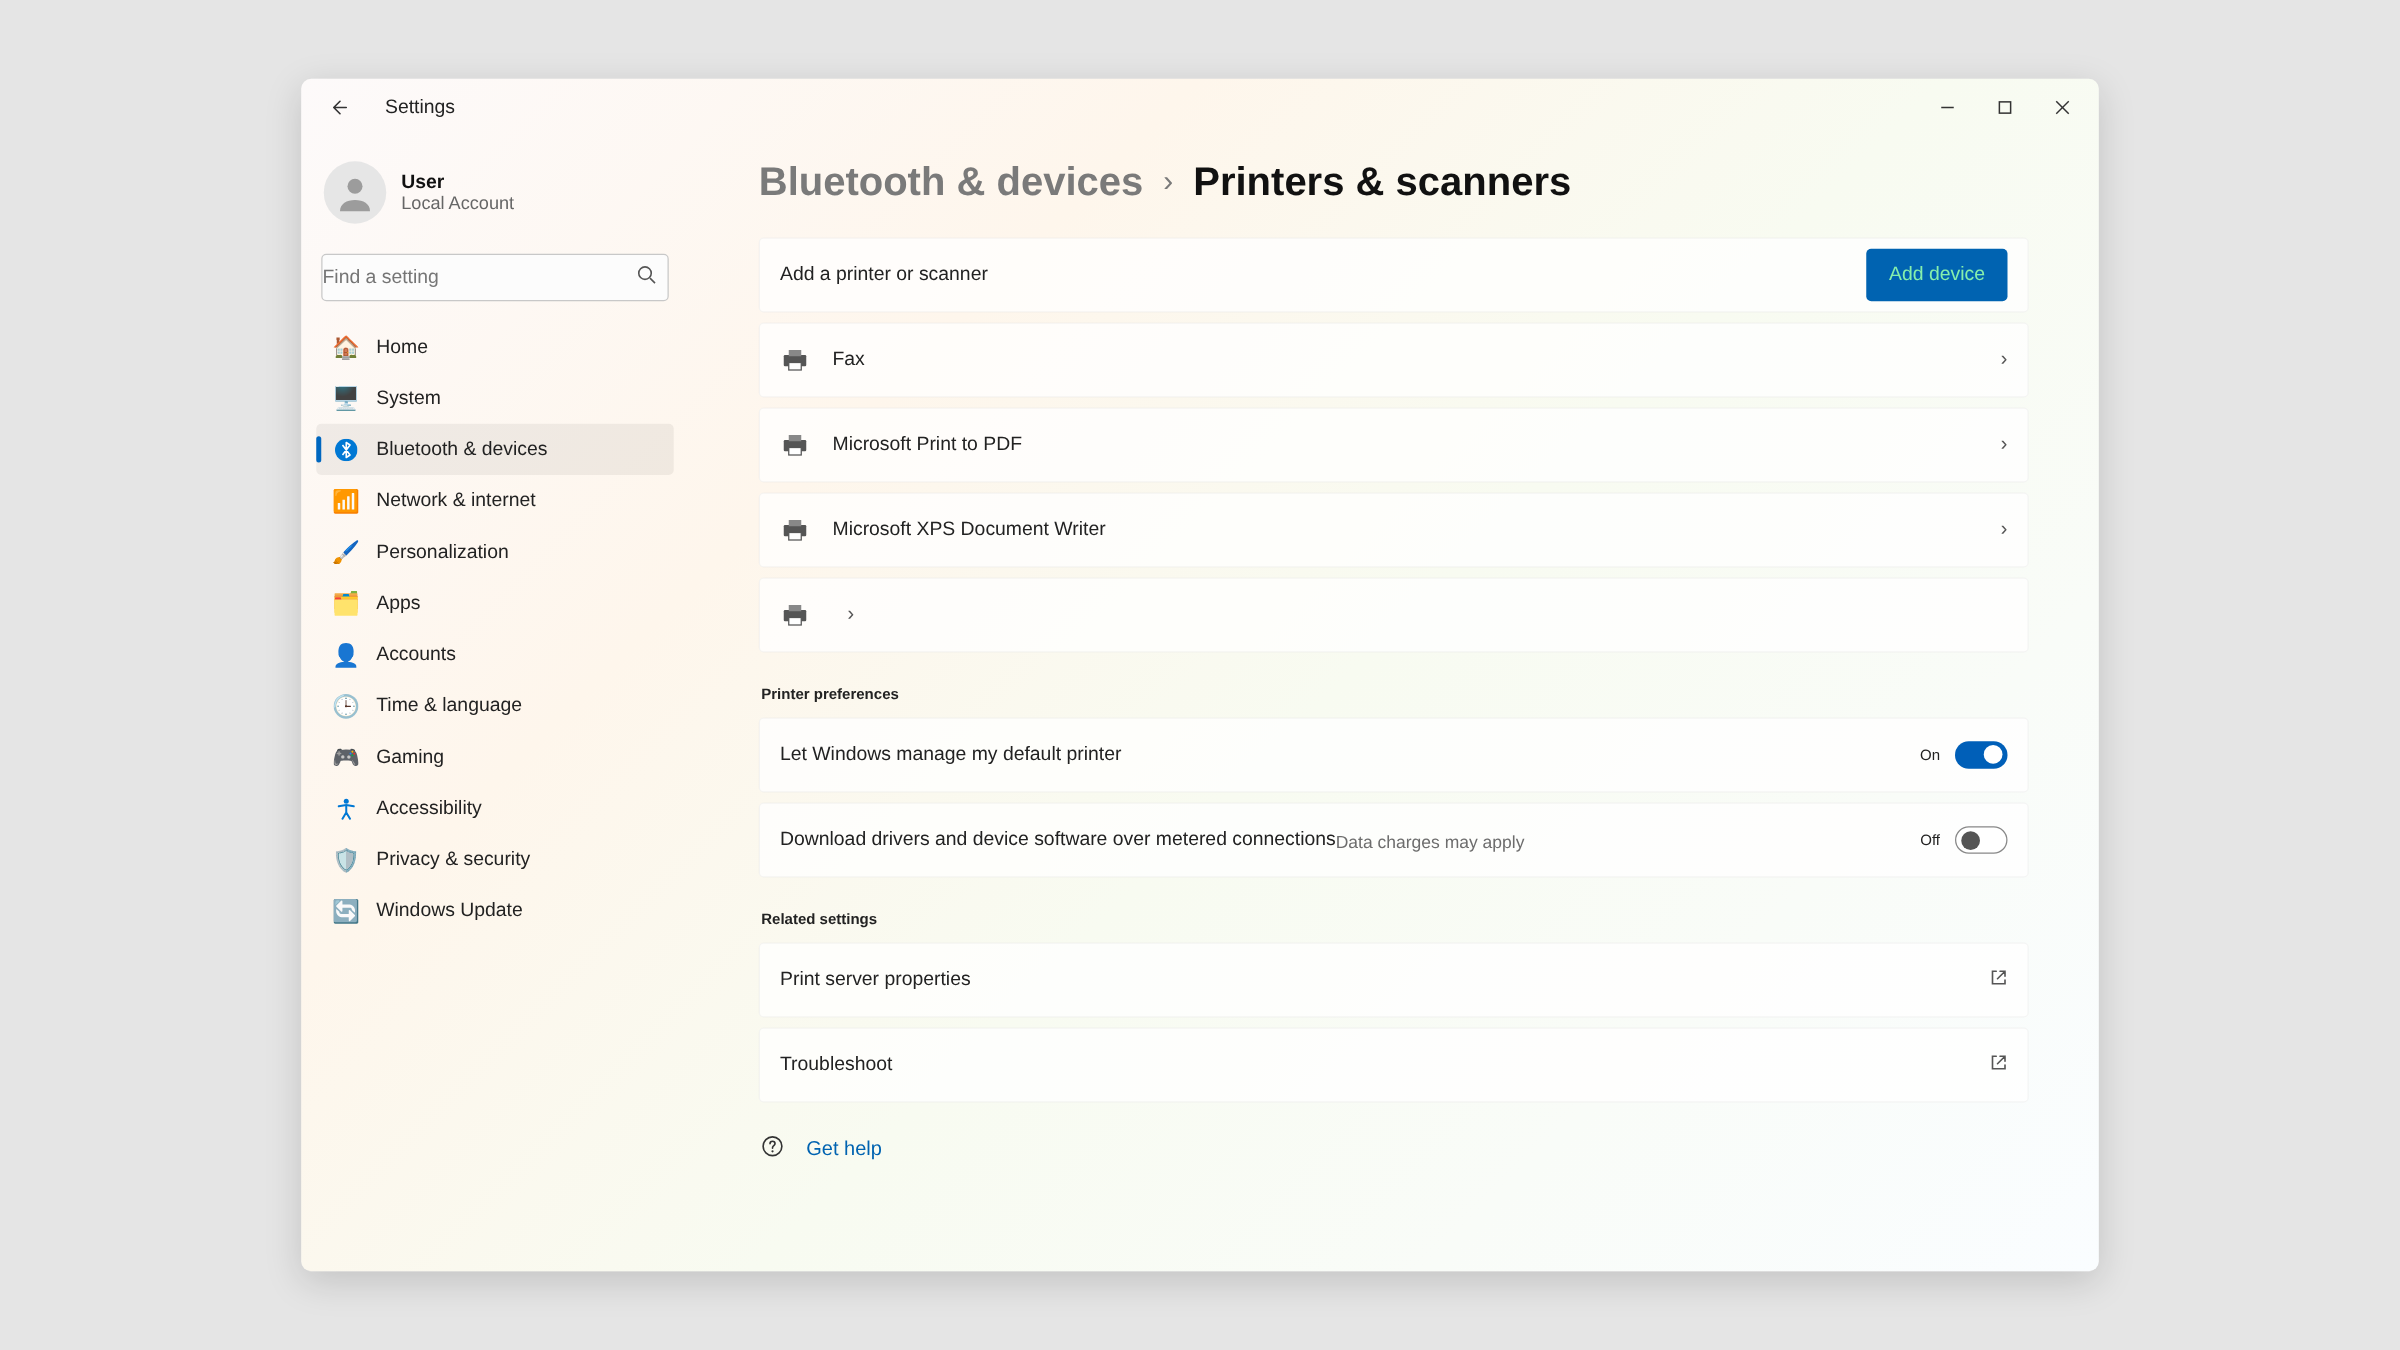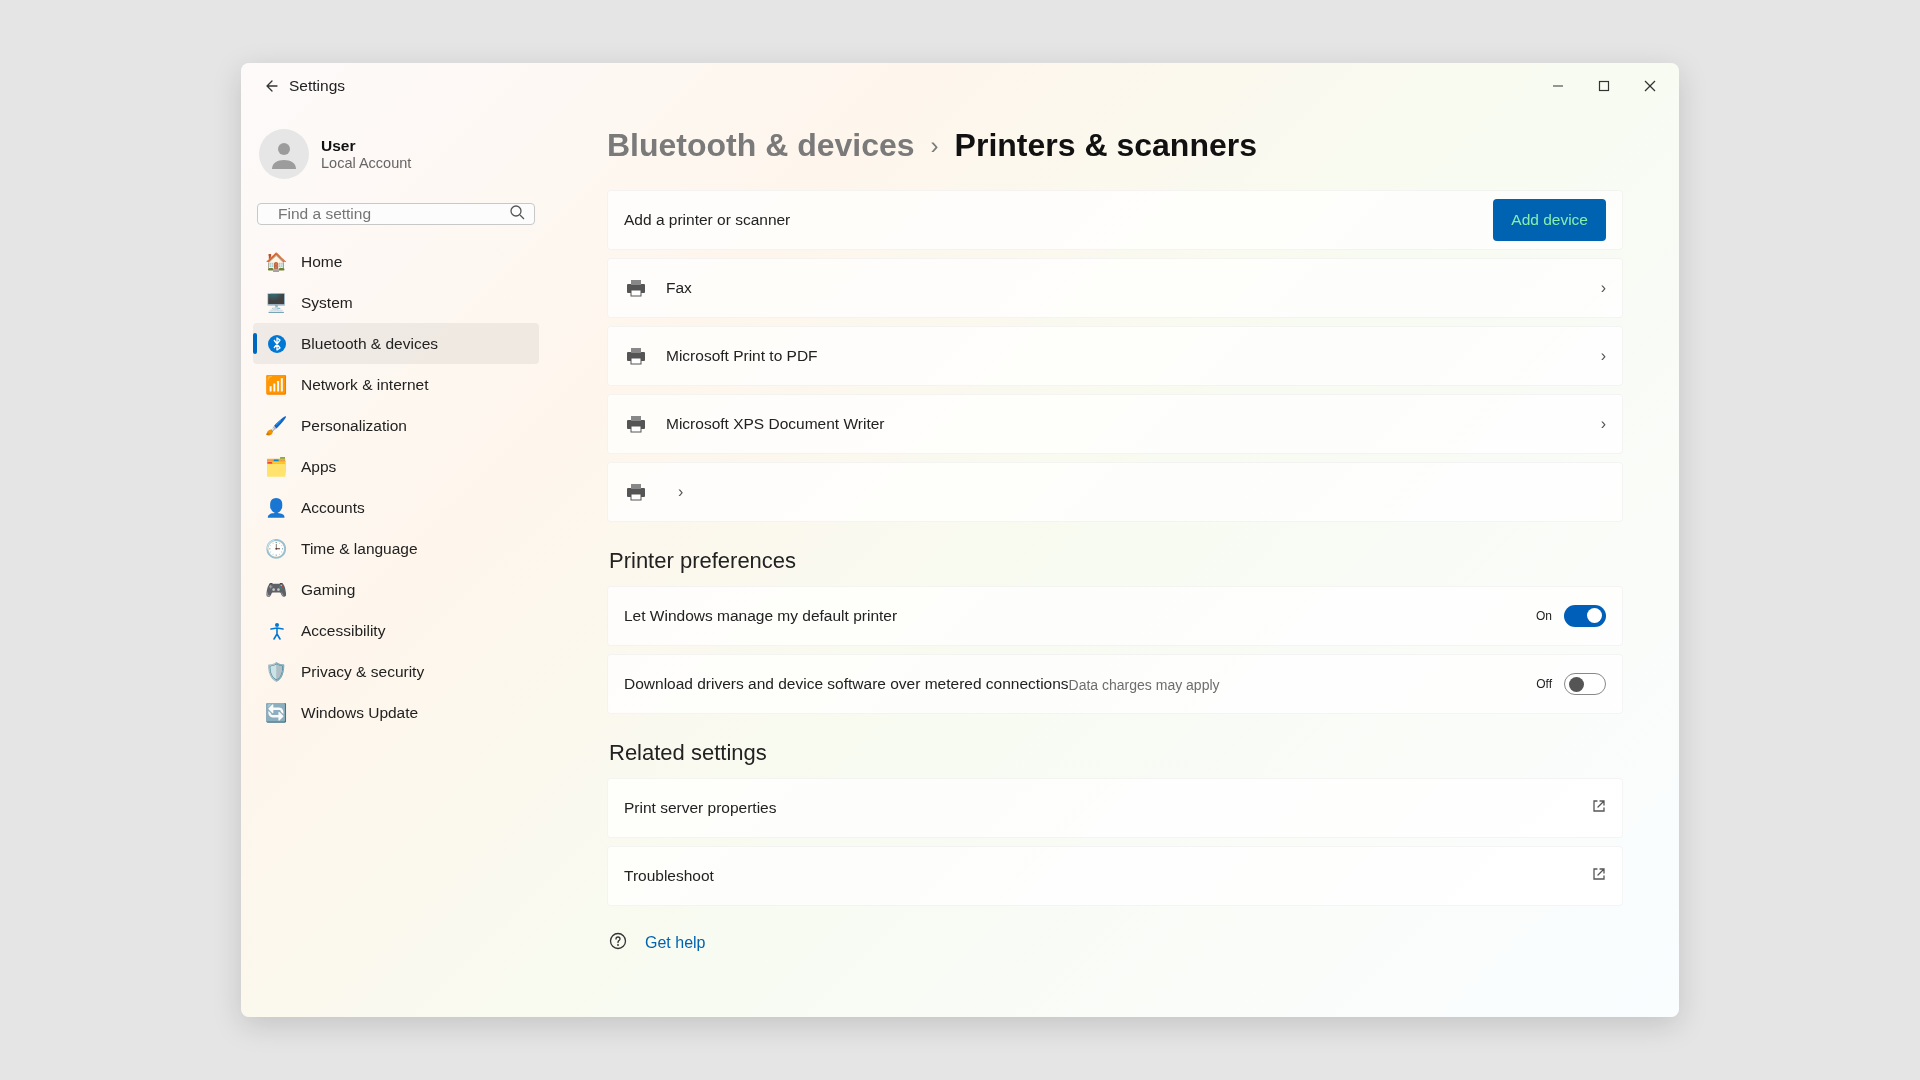--- a/index.html
+++ b/index.html
@@ -5,55 +5,55 @@
   * { box-sizing: border-box; margin: 0; padding: 0; font-family: "Segoe UI", Arial, sans-serif; }
   body { background: #e5e5e5; width: 1920px; height: 1080px; overflow: hidden; display:flex; align-items:center; justify-content:center; }
   .window {
     width: 1438px; height: 954px;
     background: linear-gradient(135deg, #fdfafa 0%, #fef6ec 30%, #f8fbf1 55%, #fafdff 100%);
     border-radius: 8px; box-shadow: 0 8px 30px rgba(0,0,0,0.15);
     position: relative; overflow: hidden;
     display:flex; flex-direction:column;
   }
   .titlebar { height:46px; display:flex; align-items:center; padding:0 6px; }
-  .titlebar-left { display:flex; align-items:center; gap:10px; padding-left:14px; }
+  .titlebar-left { display:flex; align-items:center; gap:29px; padding-left:14px; }
   .back-btn { width:18px; height:18px; display:flex; align-items:center; justify-content:center; color:#444; cursor:pointer; }
   .title-label { font-size:15.5px; color:#222; }
   .titlebar-ctrls { margin-left:auto; display:flex; }
   .wctrl { width:46px; height:38px; display:flex; align-items:center; justify-content:center; color:#333; cursor:pointer; }
   .wctrl svg { stroke:#333; }
   .body { flex:1; display:flex; overflow:hidden; }
   .sidebar { width:310px; padding:14px 12px 0 12px; display:flex; flex-direction:column; }
   .profile { display:flex; align-items:center; gap:12px; padding:6px 6px 18px 6px; }
   .avatar { width:50px; height:50px; border-radius:50%; background:#e6e6e6; display:flex; align-items:center; justify-content:center; }
   .profile-name { font-size:15.5px; font-weight:600; color:#111; }
   .profile-sub { font-size:14.5px; color:#666; }
   .search-wrap { position:relative; margin:6px 4px 16px 4px; }
-  .search-input { width:100%; height:22px; border:1px solid #c8c8c8; border-radius:4px; background:#fcfcfc; padding:0 34px 0 20px; font-size:15.5px; color:#444; }
+  .search-input { width:100%; height:38px; border:1px solid #c8c8c8; border-radius:4px; background:#fcfcfc; padding:0 34px 0 0; font-size:15.5px; color:#444; }
   .search-icon { position:absolute; right:10px; top:50%; transform:translateY(-50%); color:#555; }
   .nav { display:flex; flex-direction:column; gap:0; }
   .nav-item { position:relative; display:flex; align-items:center; gap:14px; height:41px; padding:0 10px 0 14px; border-radius:4px; cursor:pointer; font-size:15.5px; color:#222; }
   .nav-item.active { background:rgba(0,0,0,0.055); }
   .nav-item.active::before { content:""; position:absolute; left:0; top:10px; bottom:10px; width:4px; background:#0067c0; border-radius:2px; }
   .nav-icon { width:20px; height:20px; display:flex; align-items:center; justify-content:center; font-size:18px; }
   .content { flex:1; padding:8px 56px 0 56px; overflow-y:auto; }
   .breadcrumb { display:flex; align-items:center; gap:16px; margin:10px 0 26px 0; }
   .bc-parent { font-size:32px; font-weight:600; color:#7a7a7a; }
   .bc-sep { font-size:24px; color:#7a7a7a; }
   .bc-current { font-size:32px; font-weight:600; color:#111; }
   .card { background:rgba(255,255,255,0.74); border:1px solid rgba(0,0,0,0.04); border-radius:4px; margin-bottom:8px; }
   .row { display:flex; align-items:center; min-height:58px; padding:0 16px; }
   .row-click { cursor:pointer; }
   .row-label { font-size:15.5px; color:#222; flex:1; }
   .row-sublabel { font-size:14px; color:#6d6d6d; margin-top:2px; }
   .row-texts { flex:1; display:flex; flex-direction:row; padding:12px 0; }
   .btn-primary { background:#0063b1; color:#86efac; border:none; border-radius:4px; height:42px; padding:0 18px; font-size:15.5px; cursor:pointer; }
   .printer-icon { width:24px; height:20px; margin-right:18px; display:flex; align-items:center; justify-content:center; }
   .chev { color:#555; margin-left:12px; }
-  .section-title { font-size:22px; font-weight:400; color:#222; margin:26px 0 12px 2px; }
+  .section-title { font-size:12px; font-weight:700; color:#222; margin:26px 0 12px 2px; }
   .toggle { width:42px; height:22px; border-radius:11px; position:relative; cursor:pointer; margin-left:12px; }
   .toggle.on { background:#005fb8; }
   .toggle.off { background:#fff; border:1px solid #888; }
   .toggle .knob { position:absolute; top:3px; width:15px; height:15px; border-radius:50%; background:#fff; }
   .toggle.on .knob { right:4px; }
   .toggle.off .knob { left:4px; background:#555; }
   .toggle-state { font-size:12px; color:#222; }
   .ext-icon { color:#555; margin-left:12px; }
   .help-row { display:flex; align-items:center; gap:18px; margin-top:26px; padding-left:2px; }
   .help-link { color:#0063b1; font-size:16px; cursor:pointer; }

